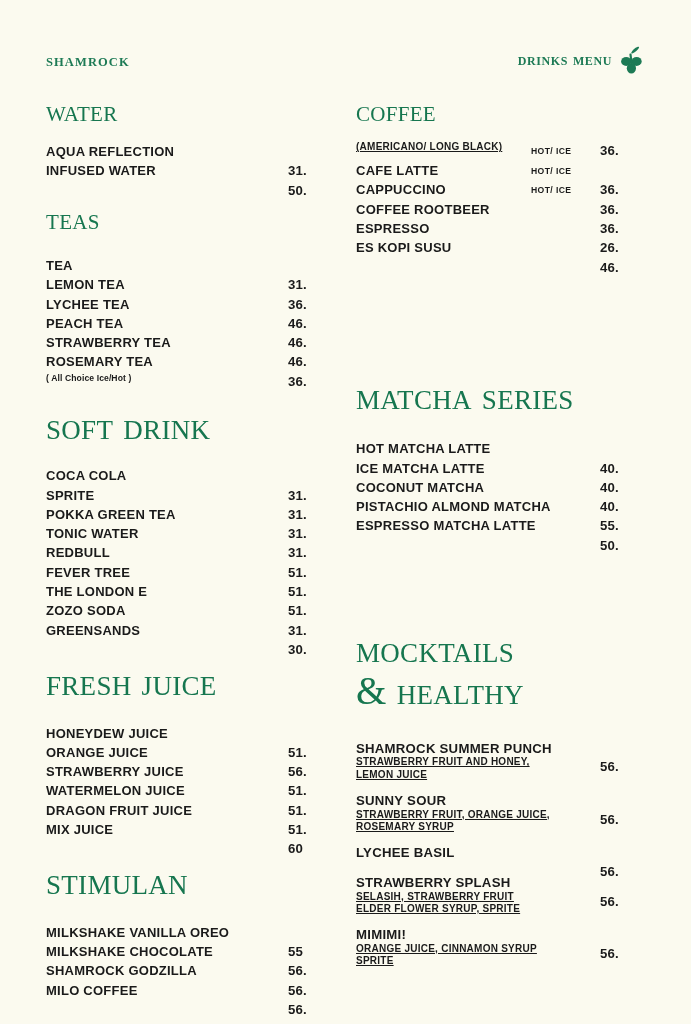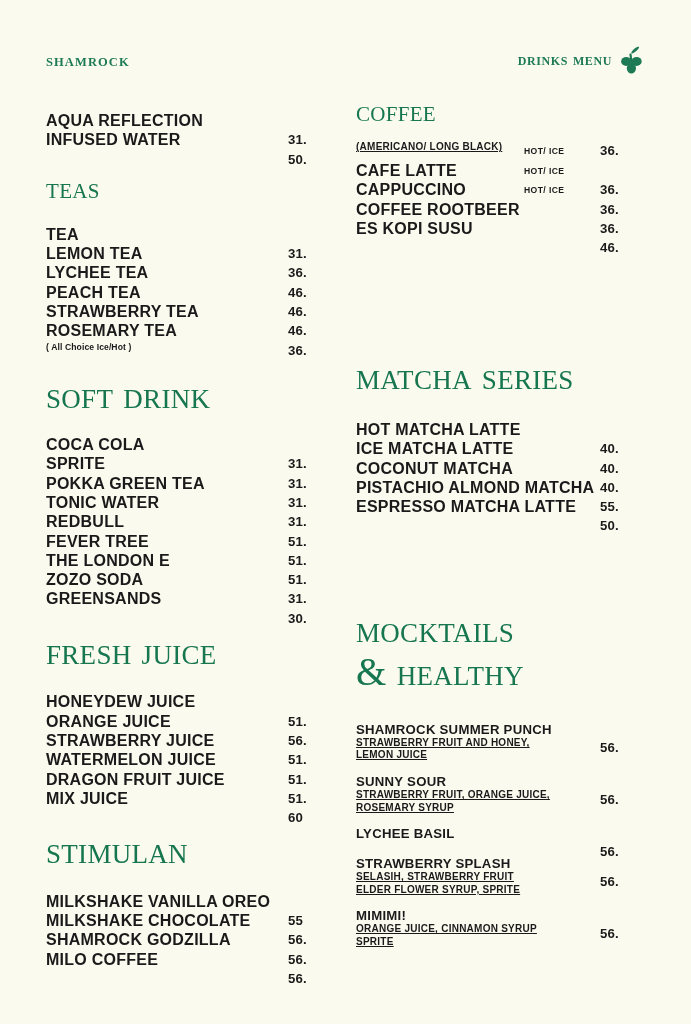--- a/index.html
+++ b/index.html
@@ -89,21 +89,21 @@
 
   .row {
     position: relative;
     min-height: 19px;
   }
   .row-main {
     display: flex;
     align-items: baseline;
   }
   .name {
-    font-size: 16px;
+    font-size: 13px;
     font-weight: bold;
     letter-spacing: 0.25px;
     line-height: 19.3px;
     white-space: nowrap;
     color: #1a1a1a;
   }
   .mod {
     position: absolute;
     font-size: 8.6px;
     font-weight: bold;
@@ -115,21 +115,21 @@
   .price {
     position: absolute;
     font-size: 13.2px;
     font-weight: bold;
     letter-spacing: 0.2px;
     line-height: 19.3px;
     color: #1a1a1a;
   }
   .col-left .price { left: 242px; }
   .col-right .price { left: 244px; }
-  .col-right .mod   { left: 168px; }
+  .col-right .mod   { left: 175px; }
 
   .sub {
     font-size: 10px;
     font-weight: bold;
     letter-spacing: 0.25px;
     line-height: 12.3px;
     color: #1a1a1a;
     white-space: pre-line;
     margin-top: -1px;
     text-decoration: underline;
@@ -164,20 +164,21 @@
             <path d="M11.4 7.4c.6 0 1.1 .4 1.2 1l1.1 9.2c.1 .7-.4 1.2-1 1.2-.6 0-1.1-.4-1.2-1l-1.1-9.2c-.1-.7 .4-1.2 1-1.2z"></path>
           </g>
         </svg>
       </span>
     </div>
   </div>
 
   <div class="col col-left">
 
     <div class="section" style="margin-bottom:22px;">
+      <div class="section-title">water</div>
       <div class="items" style="margin-top:16px;">
         <div class="row">
           <div class="row-main">
               <span class="name">AQUA REFLECTION</span>
             </div>
           <span class="price">31.</span>
         </div>
         <div class="row">
           <div class="row-main">
               <span class="name">INFUSED WATER</span>
@@ -386,20 +387,26 @@
               <span class="name">CAPPUCCINO</span>
             </div>
           <span class="mod">HOT/ ICE</span>
           <span class="price">36.</span>
         </div>
         <div class="row">
           <div class="row-main">
               <span class="name">COFFEE ROOTBEER</span>
             </div>
           <span class="price">36.</span>
+        </div>
+        <div class="row">
+          <div class="row-main">
+              <span class="name">ESPRESSO</span>
+            </div>
+          <span class="price">26.</span>
         </div>
         <div class="row">
           <div class="row-main">
               <span class="name">ES KOPI SUSU</span>
             </div>
           <span class="price">46.</span>
         </div>
       </div>
     </div>
 

